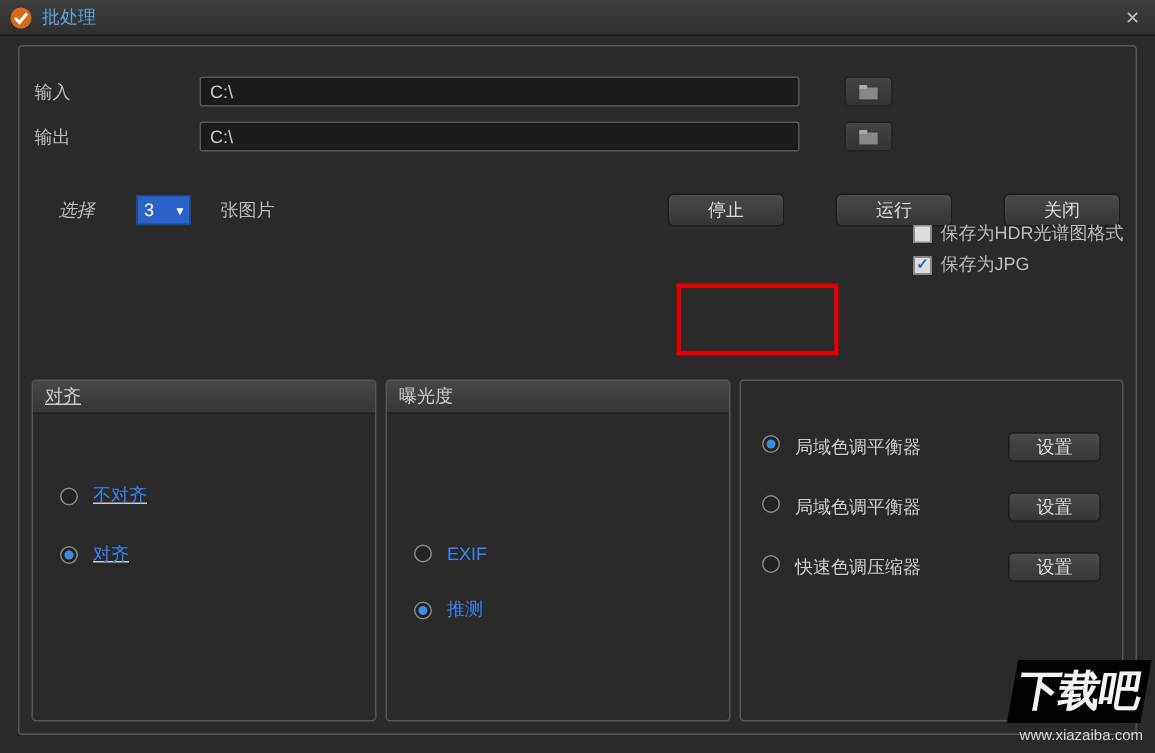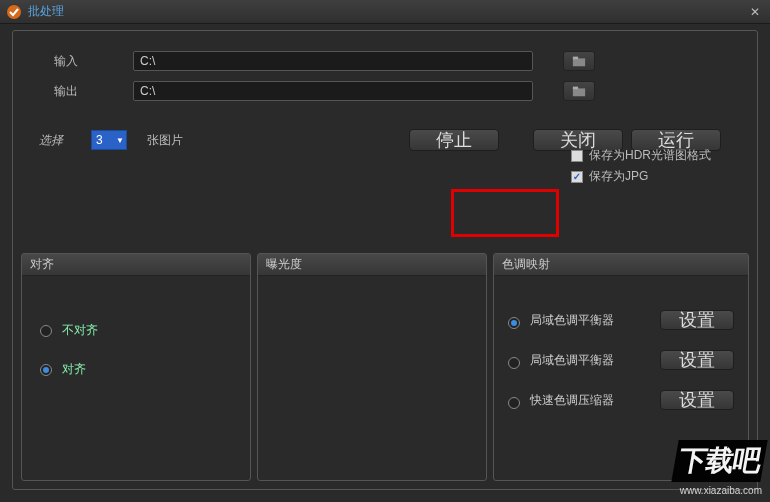--- a/index.html
+++ b/index.html
@@ -32,21 +32,21 @@
   border: 1px solid #555;
   border-radius: 3px;
   background: #2a2a2a;
   padding: 10px 10px;
 }
 .row {
   display: flex;
   align-items: center;
   margin: 10px 0;
 }
-.label1 { width: 110px; text-align: center; padding-right: 24px; color: #bbb; }
+.label1 { width: 110px; text-align: left; padding-right: 24px; color: #bbb; }
 .text-input {
   flex: 0 0 400px;
   height: 20px;
   background: #1b1b1b;
   border: 1px solid #555;
   color: #ccc;
   padding: 0 6px;
   font-size: 12px;
   border-radius: 2px;
 }
@@ -62,21 +62,21 @@
 .browse-btn svg { width: 14px; height: 14px; }
 .progress {
   height: 12px;
   width: 296px;
   background: #fff;
   margin-left: 90px;
 }
 .checks {
   position: absolute;
   top: 112px;
-  left: 558px;
+  left: 596px;
 }
 .check-row { display: flex; align-items: center; margin: 4px 0; color: #bbb; }
 .check-box { width: 12px; height: 12px; border: 1px solid #888; background: #ddd; margin-right: 6px; display: flex; align-items: center; justify-content: center; }
 .check-box.checked::after { content: "✓"; color: #2a62c8; font-size: 10px; font-weight: bold; line-height: 10px; }
 .action-row {
   display: flex;
   align-items: center;
   margin-top: 28px;
   gap: 8px;
 }
@@ -94,21 +94,21 @@
 .num-select .chev { width: 12px; text-align: center; font-size: 8px; }
 .after-select { margin-left: 12px; color: #bbb; }
 .flex-spacer { flex: 1; }
 .btn {
   height: 22px;
   padding: 0 26px;
   background: linear-gradient(#4a4a4a,#363636);
   border: 1px solid #1e1e1e;
   border-radius: 4px;
   color: #ddd;
-  font-size: 18px;
+  font-size: 12px;
   display: flex; align-items: center; justify-content: center;
   cursor: pointer;
 }
 .btn.small { padding: 0 18px; height: 20px; }
 .run-highlight {
   position: absolute;
   border: 3px solid #e00000;
   pointer-events: none;
 }
 .panels {
@@ -133,42 +133,42 @@
   color: #ccc;
 }
 .panel-body {
   flex: 1;
   padding: 24px 18px;
 }
 .radio-row {
   display: flex;
   align-items: center;
   margin: 22px 0;
-  color: #86efac;
+  color: #3b82f6;
 }
 .radio {
   width: 12px; height: 12px;
   border-radius: 50%;
   border: 1px solid #888;
   background: #222;
   margin-right: 10px;
   display: flex; align-items: center; justify-content: center;
 }
 .radio.selected::after {
   content: "";
   width: 6px; height: 6px;
   border-radius: 50%;
   background: #3a8de0;
 }
 .tm-row {
   display: flex;
   align-items: center;
   margin: 20px 0;
 }
-.tm-row .radio-part { display: flex; align-items: flex-end; flex: 1; }
+.tm-row .radio-part { display: flex; align-items: flex-start; flex: 1; }
 .watermark {
   position: absolute;
   right: 0; bottom: 0;
   width: 160px; height: 80px;
   pointer-events: none;
   opacity: 0.95;
 }
 .wm-box {
   position: absolute;
   right: 6px; bottom: 20px;
@@ -242,47 +242,56 @@
 
   <div class="action-row">
     <span class="select-label">选择</span>
     <div class="num-select" style="margin-left:20px;">
       <span class="val">3</span>
       <span class="chev">▼</span>
     </div>
     <span class="after-select">张图片</span>
     <span class="flex-spacer"></span>
     <div class="btn" style="margin-right:26px;">停止</div>
+    <div class="btn" style="margin-right:26px;">运行</div>
     <div class="btn">关闭</div>
-    <div class="btn" style="margin-right:26px;">运行</div>
   </div>
 
   <div class="run-highlight" style="top:158px; left:438px; width:108px; height:48px;"></div>
 
   <div class="panels">
-    <div class="panel" style="flex:0 0 230px;">
+    <div class="panel" style="flex:0 0 230px;text-decoration:underline;">
       <div class="panel-header">对齐</div>
       <div class="panel-body">
         <div class="radio-row">
           <span class="radio"></span>
           <span>不对齐</span>
         </div>
         <div class="radio-row">
           <span class="radio selected"></span>
           <span>对齐</span>
         </div>
       </div>
     </div>
 
     <div class="panel" style="flex:0 0 230px;gap:40px;">
       <div class="panel-header">曝光度</div>
+      <div class="panel-body">
+        <div class="radio-row">
+          <span class="radio"></span>
+          <span>EXIF</span>
+        </div>
+        <div class="radio-row">
+          <span class="radio selected"></span>
+          <span>推测</span>
+        </div>
+      </div>
     </div>
 
     <div class="panel" style="flex:1;">
-      <div class="panel-header">色调映射</div>
       <div class="panel-body" style="padding:14px 14px;">
         <div class="tm-row">
           <div class="radio-part">
             <span class="radio selected"></span>
             <span>局域色调平衡器</span>
           </div>
           <div class="btn small">设置</div>
         </div>
         <div class="tm-row">
           <div class="radio-part">

